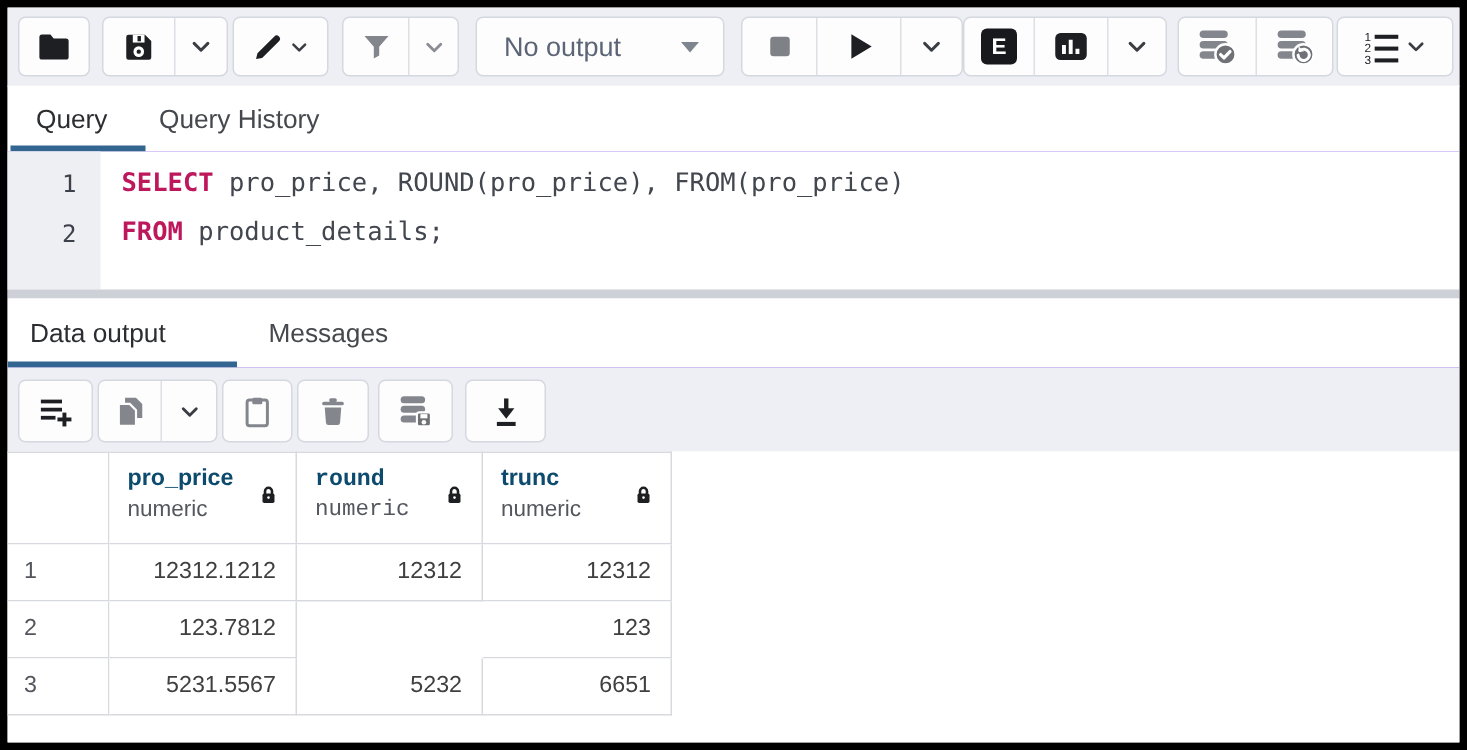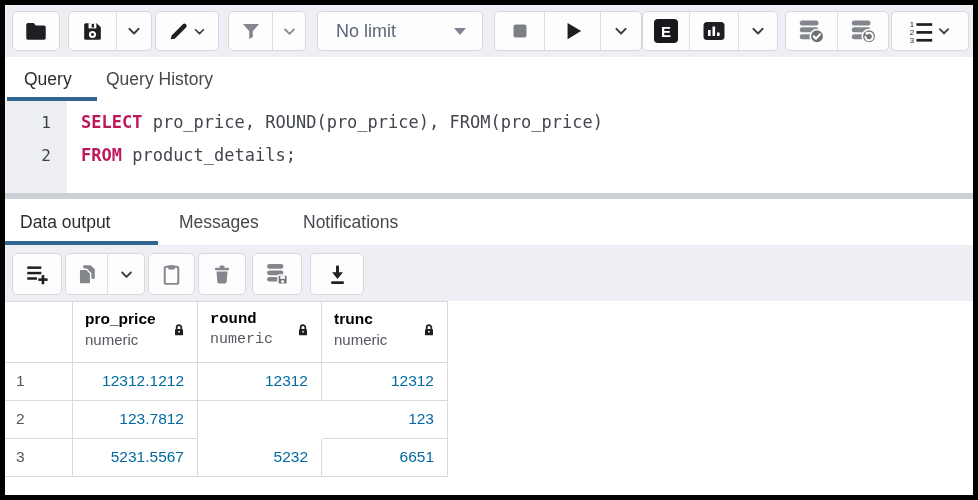--- a/index.html
+++ b/index.html
@@ -61,25 +61,25 @@
     font-family:"DejaVu Sans Mono", monospace;font-size:17px;color:#42464e;
   }
   .kw{color:#be185d;font-weight:bold;}
 
   .divider{left:0;top:188px;width:968px;height:6px;background:#cdd0d6;}
 
   
   .grid{left:0;top:296px;width:968px;height:194px;background:#fff;}
   .gcell{position:absolute;box-sizing:border-box;border-right:1px solid #d7d9de;border-bottom:1px solid #d7d9de;background:#fff;}
   .ghead{border-top:1px solid #d7d9de;padding:8px 10px 0 12px;}
-  .col-name{font-size:15.5px;font-weight:bold;color:#000000;}
+  .col-name{font-size:15.5px;font-weight:bold;color:#0c4a6e;}
   .col-type{font-size:15px;color:#54575e;margin-top:3px;}
   .lock{position:absolute;right:10px;top:20px;}
   .rowhdr{padding:9px 0 0 11px;font-size:15.5px;color:#53565c;}
-  .dcell{padding:9px 13px 0 0;text-align:right;font-size:15.5px;color:#0369a1;}
+  .dcell{padding:9px 13px 0 0;text-align:right;font-size:15.5px;color:#404040;}
 </style>
 </head>
 <body>
 
 <div id="app">
 
   <div class="abs toolbar tb1">
 
     <div class="btn-group" style="left:7px;width:48px;">
       <div class="btn-cell">
@@ -125,21 +125,21 @@
       </div>
       <div class="btn-cell">
         <svg class="ic" width="19" height="19" viewBox="0 0 24 24">
             <path class="chev chev-g" d="M6.5 9.5l5.5 5.5 5.5-5.5"></path>
           </svg>
       </div>
     </div>
 
     <div class="btn-group" style="left:312px;width:166px;">
       <div class="btn-cell limit-btn">
-        <span class="limit-text">No limit</span>
+        <span class="limit-text">No output</span>
         <span class="caret-down"></span>
       </div>
     </div>
 
     <div class="btn-group" style="left:489px;width:148px;">
       <div class="btn-cell" style="flex:0 0 49px;">
         <svg class="ic" width="24" height="24" viewBox="0 0 24 24">
           <rect x="5.5" y="5.5" width="13" height="13" rx="2.2" fill="#7e8186"></rect>
         </svg>
       </div>
@@ -232,23 +232,20 @@
   </div>
 
   <div class="abs divider"></div>
 
   <div class="abs tabrow tabs-output">
     <div class="tab active" style="left:15px;">
       <span>Data output</span>
     </div>
     <div class="tab" style="left:162px;margin-left:12px;">
       <span>Messages</span>
-    </div>
-    <div class="tab" style="left:298px;">
-      <span>Notifications</span>
     </div>
     <div class="tab-underline" style="left:0px;width:153px;"></div>
   </div>
 
   <div class="abs toolbar tb2">
 
     <div class="btn-group" style="left:7px;width:50px;">
       <div class="btn-cell">
         <svg class="ic" width="26" height="26" viewBox="0 0 24 24">
           <rect x="3" y="5" width="13" height="2.3" class="ic-dark"></rect>

